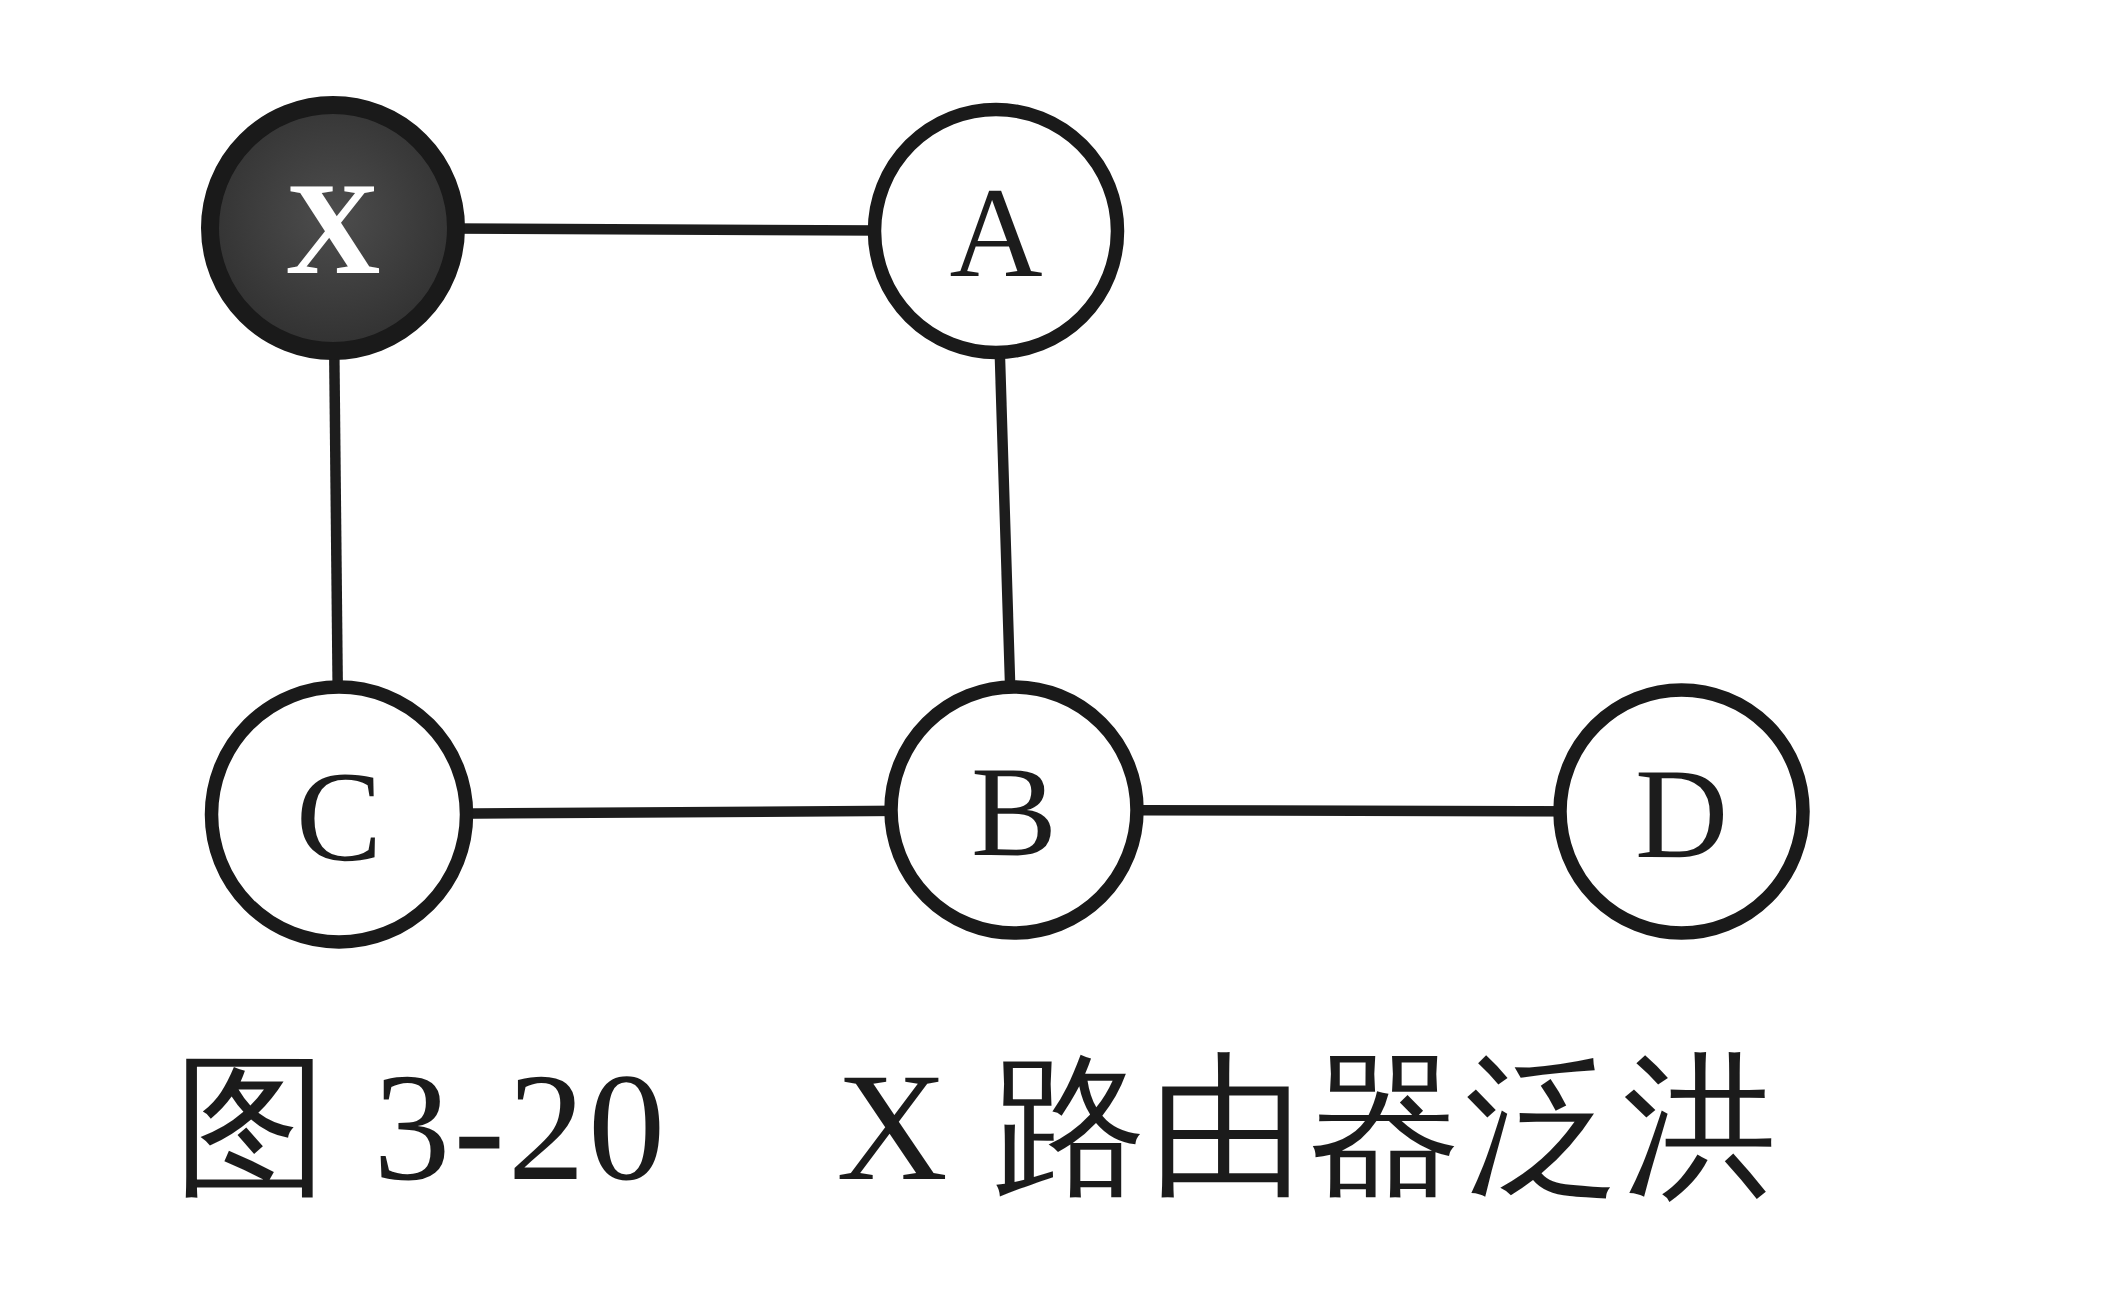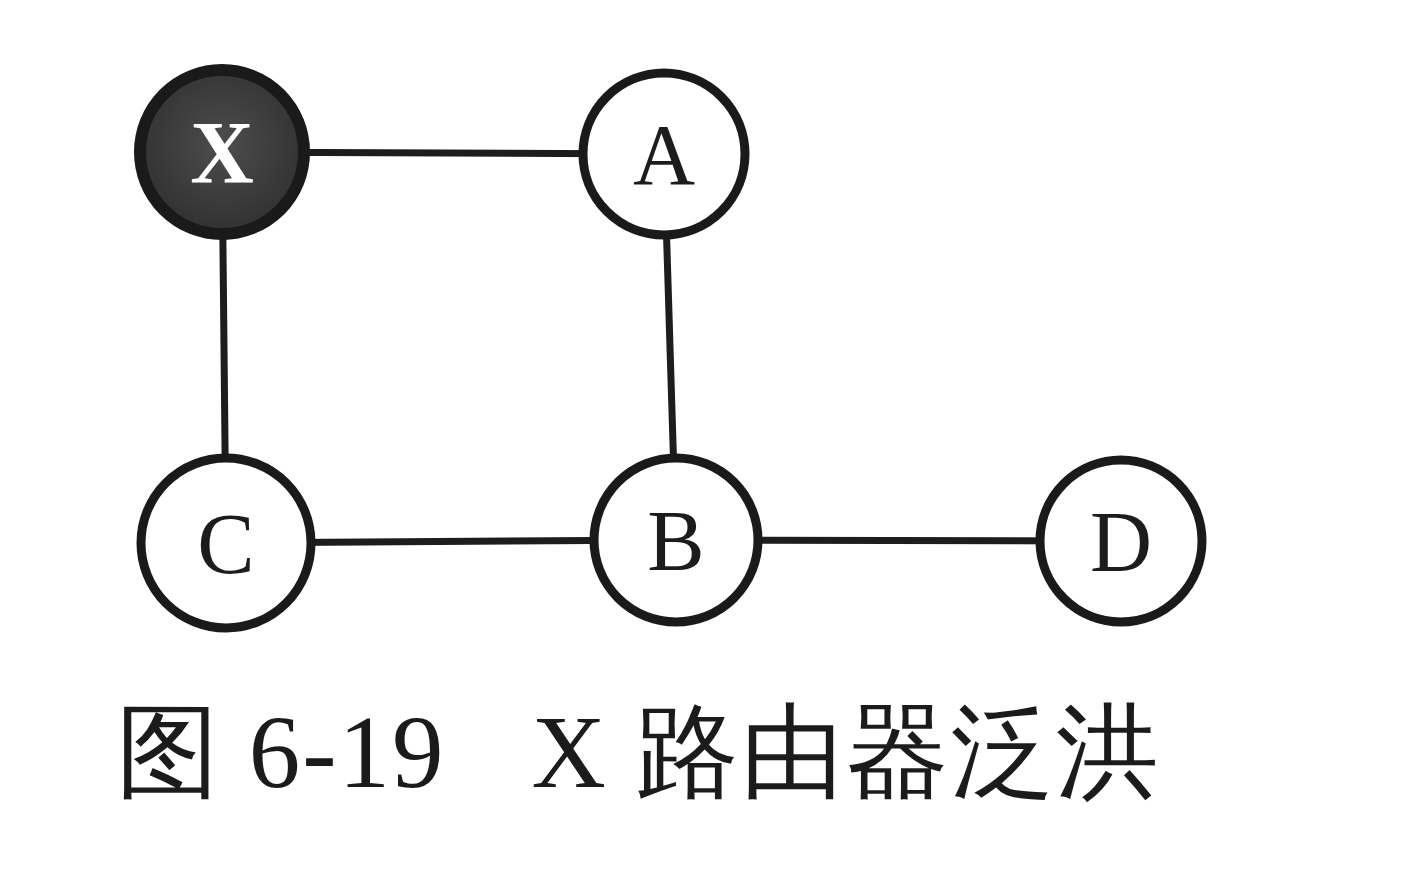--- a/index.html
+++ b/index.html
@@ -43,21 +43,21 @@
     top: 682px;
     width: 1240px;
     height: 150px;
     font-size: 103px;
     line-height: 140px;
     color: #1b1b1b;
     white-space: nowrap;
     letter-spacing: 2px;
   }
   .figure-caption .caption-title {
-    margin-left: 86px;
+    margin-left: 112px;
   }
 </style>
 </head>
 <body>
 
 <div class="figure-stage">
 
   <svg class="topology" width="1401" height="660" viewBox="0 0 1401 660" id="topology-svg">
       <defs>
         <radialGradient id="darkNodeFill" cx="50%" cy="45%" r="65%">
@@ -86,16 +86,16 @@
         <circle cx="676" cy="540" r="82" fill="#ffffff" stroke="#1a1a1a" stroke-width="9"></circle>
         <text x="676" y="570" text-anchor="middle" class="node-letter">B</text>
       </g>
       <g>
         <circle cx="1121" cy="541" r="81" fill="#ffffff" stroke="#1a1a1a" stroke-width="9"></circle>
         <text x="1121" y="571" text-anchor="middle" class="node-letter">D</text>
       </g>
     </svg>
 
   <div class="figure-caption">
-    <span class="caption-label">图 6-19</span><span class="caption-title">X 路由器泛洪</span>
+    <span class="caption-label">图 3-20</span><span class="caption-title">X 路由器泛洪</span>
   </div>
 
 </div>
 
 </body></html>

